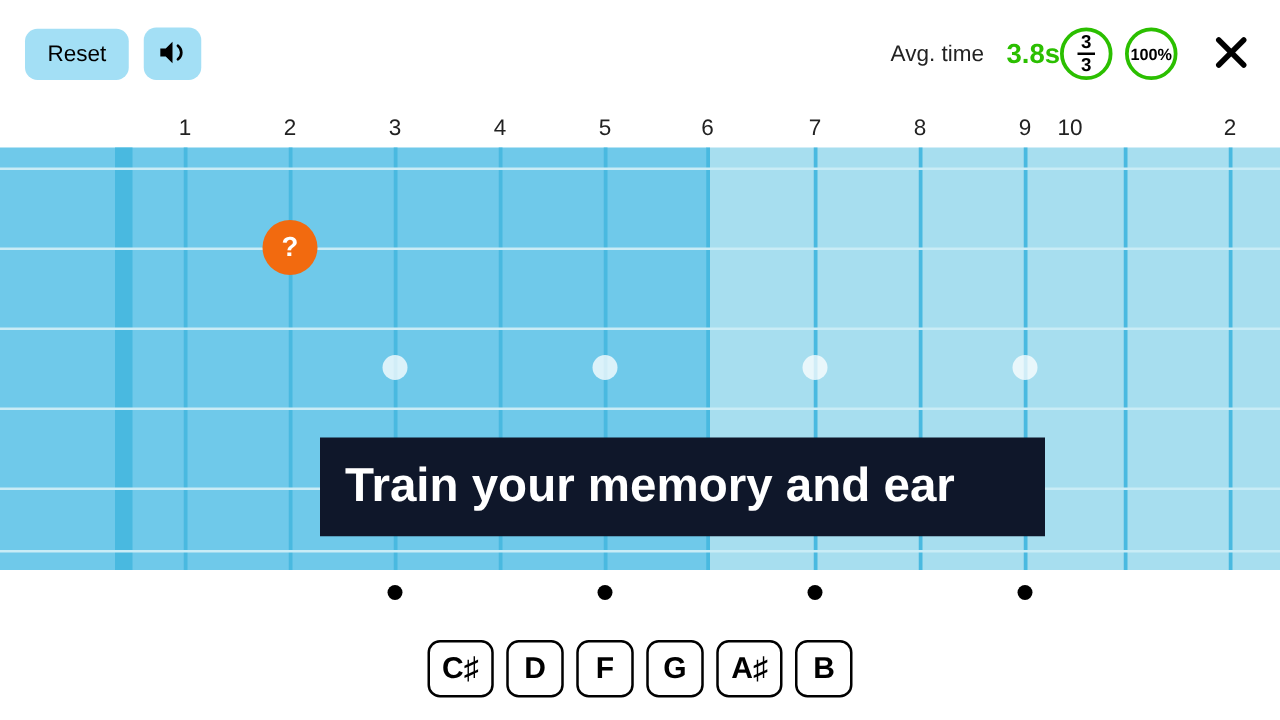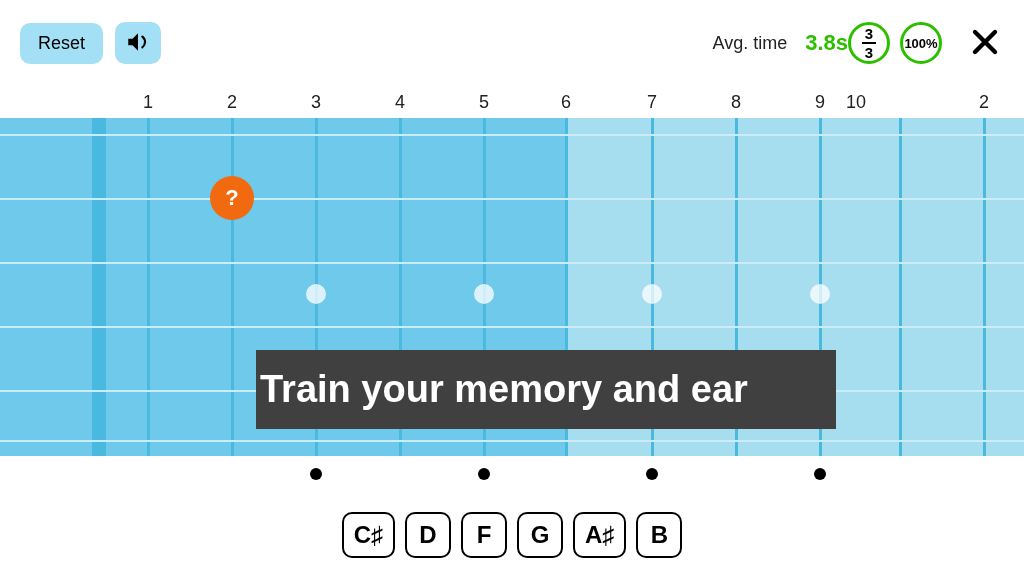--- a/index.html
+++ b/index.html
@@ -29,21 +29,21 @@
   .fb-right { position: absolute; left: 566px; top: 0; bottom: 0; right: 0; background: #a7deef; }
   .nut { position: absolute; left: 92px; top: 0; bottom: 0; width: 14px; background: #49b9e0; }
   .fretline { position: absolute; top: 0; bottom: 0; width: 3px; background: #49b9e0; }
   .stringline { position: absolute; left: 0; right: 0; height: 2px; background: #c9ecf6; }
 
   .inlay { position: absolute; width: 20px; height: 20px; border-radius: 50%; background: rgba(255,255,255,0.75); transform: translate(-50%,-50%); }
   .below-dot { position: absolute; width: 12px; height: 12px; border-radius: 50%; background: #000; transform: translate(-50%,-50%); }
 
   .question-dot { position: absolute; width: 44px; height: 44px; border-radius: 50%; background: #f26a0f; color: #fff; font-size: 22px; font-weight: 700; display: flex; align-items: center; justify-content: center; transform: translate(-50%,-50%); cursor: pointer; }
 
-  .banner { position: absolute; left: 256px; top: 350px; width: 580px; background: #404040; color: #fff; font-size: 38px; font-weight: 800; padding: 18px 4px; }
+  .banner { position: absolute; left: 256px; top: 350px; width: 580px; background: #0f172a; color: #fff; font-size: 38px; font-weight: 800; padding: 18px 20px; }
 
   .note-buttons { position: absolute; bottom: 18px; left: 0; right: 0; display: flex; justify-content: center; gap: 10px; }
   .note-btn { border: 2.5px solid #000; background: #fff; border-radius: 10px; min-width: 46px; height: 46px; padding: 0 10px; font-size: 24px; font-weight: 700; cursor: pointer; display: flex; align-items: center; justify-content: center; }
 </style>
 </head>
 <body>
 
 <div class="topbar">
   <button class="reset-btn">Reset</button>
   <button class="sound-btn">

